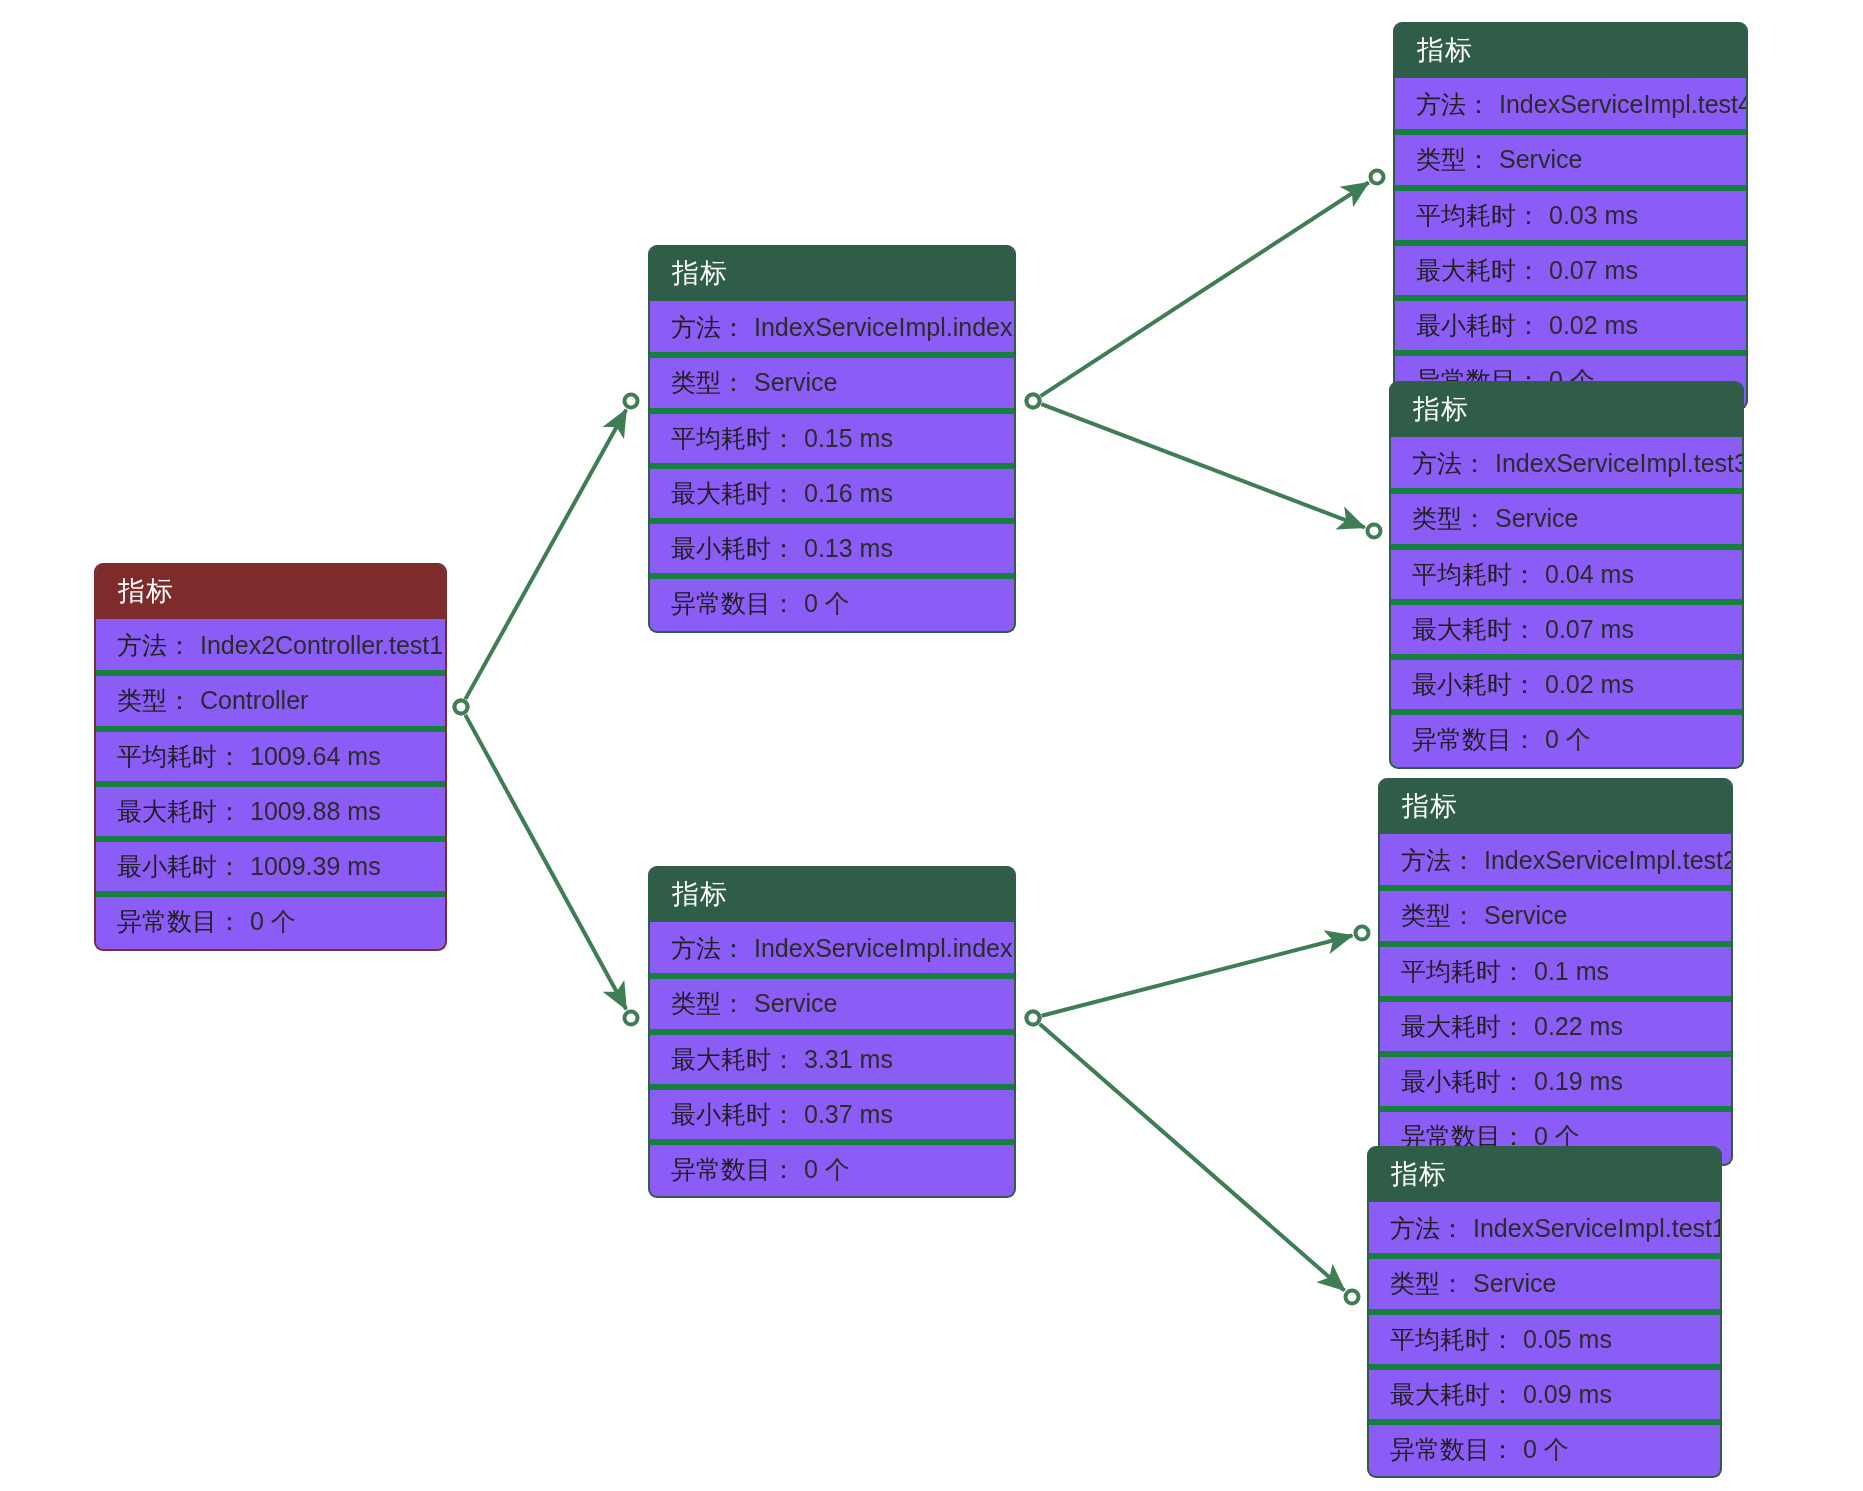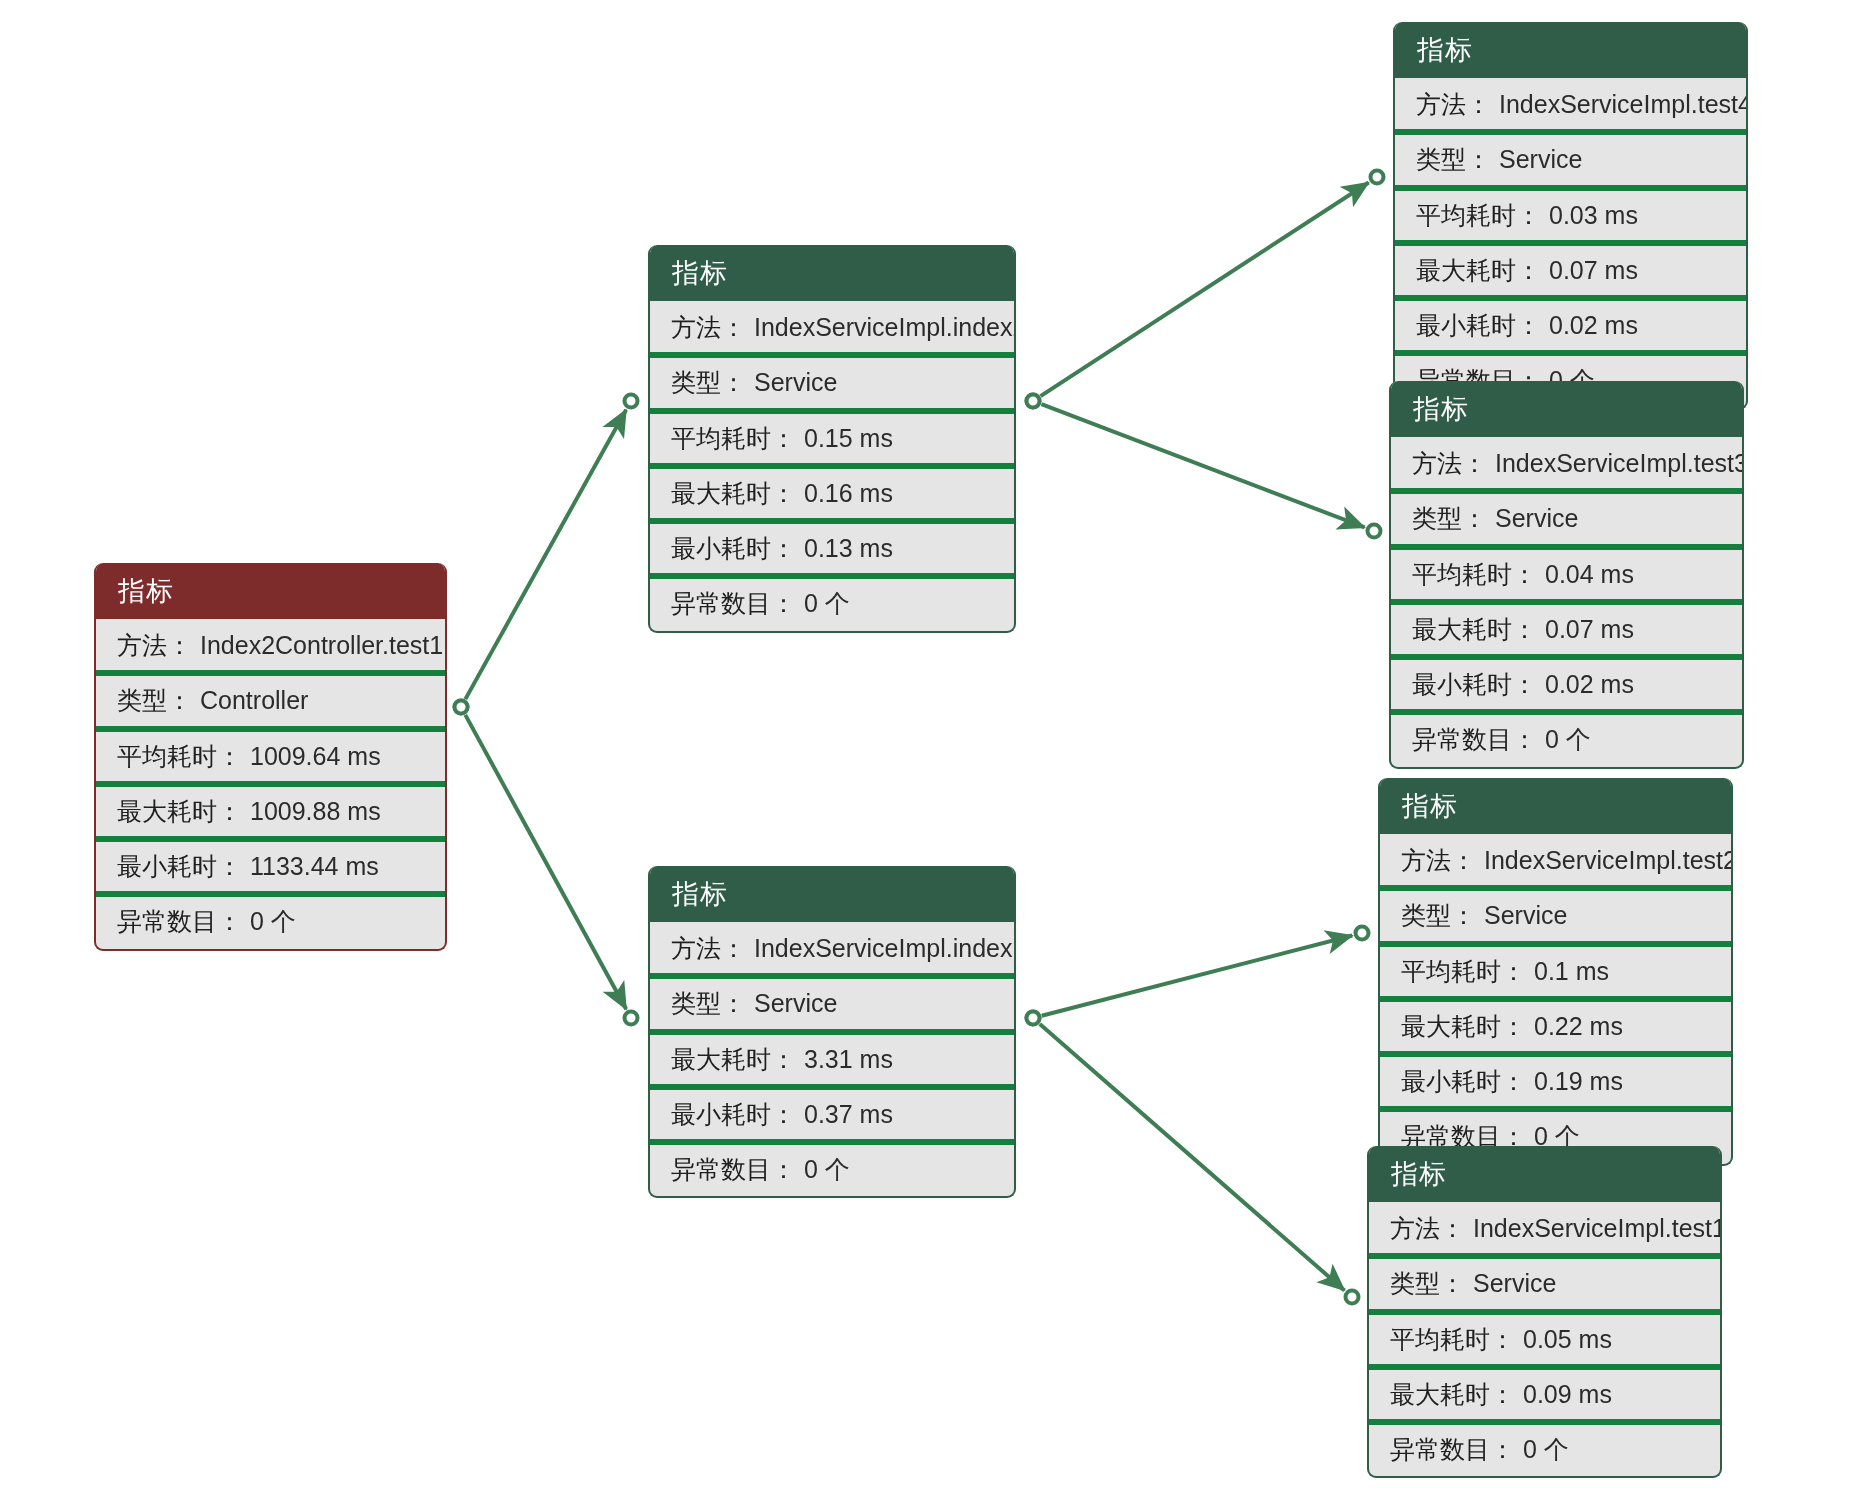--- a/index.html
+++ b/index.html
@@ -24,21 +24,21 @@
     position: absolute;
     left: 0; top: 0;
     width: 1863px;
     height: 1491px;
     pointer-events: none;
   }
 
   .node {
     position: absolute;
     box-sizing: border-box;
-    background: #e5e5e5;
+    background: #8b5cf6;
     border-radius: 9px;
     border: 2px solid #2f5d47;
     border-top: none;
     overflow: hidden;
     box-shadow: 0 0 0 0 rgba(0,0,0,0);
   }
   .node.red {
     border-color: #7e2b2b;
   }
   .node-header {
@@ -120,21 +120,21 @@
       </g>
     </svg>
   <div id="nodes">
       <div class="node red" style="left: 94px; top: 563px; width: 353px;">
         <div class="node-header">指标</div>
         <div class="node-body">
           <div class="row"><span class="rk">方法：</span><span class="rv">Index2Controller.test1</span></div>
           <div class="row"><span class="rk">类型：</span><span class="rv">Controller</span></div>
           <div class="row"><span class="rk">平均耗时：</span><span class="rv">1009.64 ms</span></div>
           <div class="row"><span class="rk">最大耗时：</span><span class="rv">1009.88 ms</span></div>
-          <div class="row"><span class="rk">最小耗时：</span><span class="rv">1133.44 ms</span></div>
+          <div class="row"><span class="rk">最小耗时：</span><span class="rv">1009.39 ms</span></div>
           <div class="row"><span class="rk">异常数目：</span><span class="rv">0 个</span></div>
         </div>
       </div>
       <div class="node" style="left: 648px; top: 245px; width: 368px;">
         <div class="node-header">指标</div>
         <div class="node-body">
           <div class="row"><span class="rk">方法：</span><span class="rv">IndexServiceImpl.index2</span></div>
           <div class="row"><span class="rk">类型：</span><span class="rv">Service</span></div>
           <div class="row"><span class="rk">平均耗时：</span><span class="rv">0.15 ms</span></div>
           <div class="row"><span class="rk">最大耗时：</span><span class="rv">0.16 ms</span></div>

